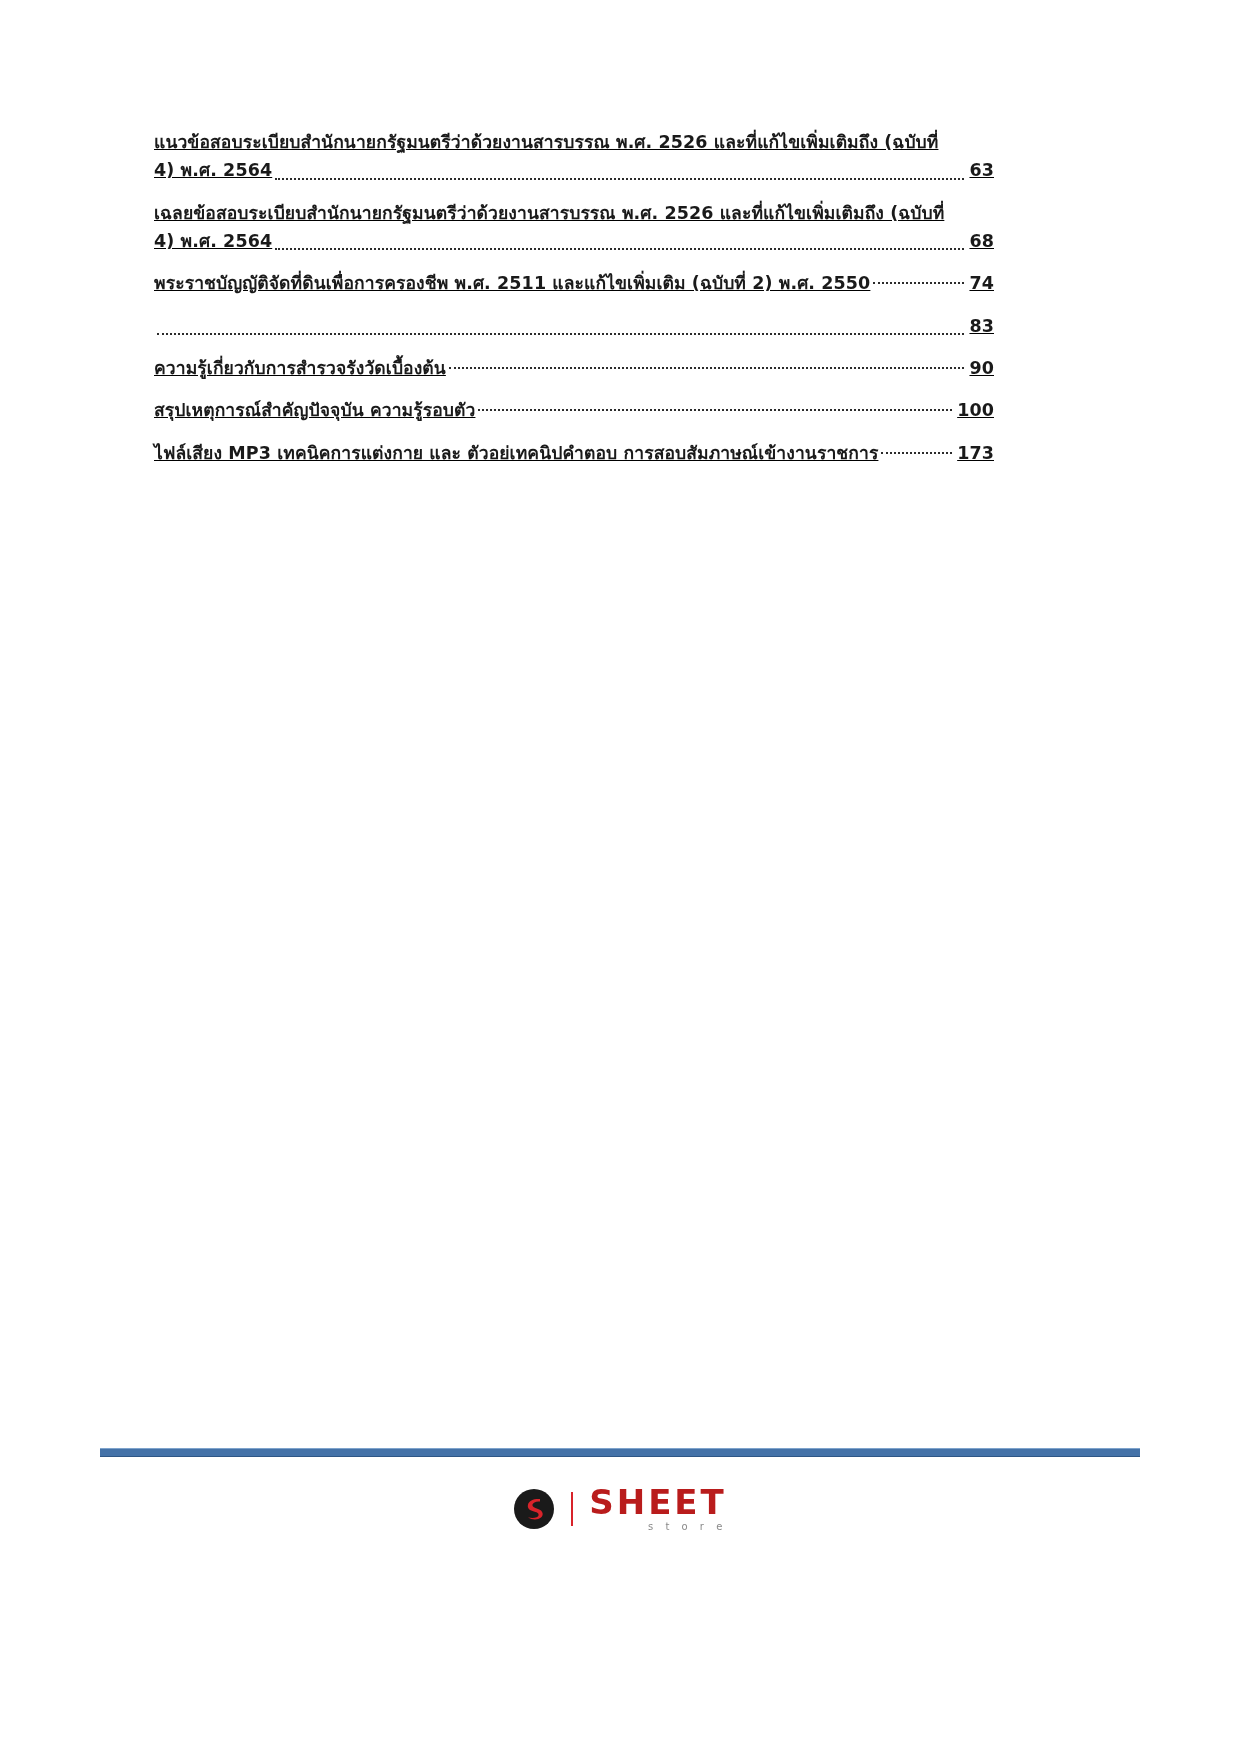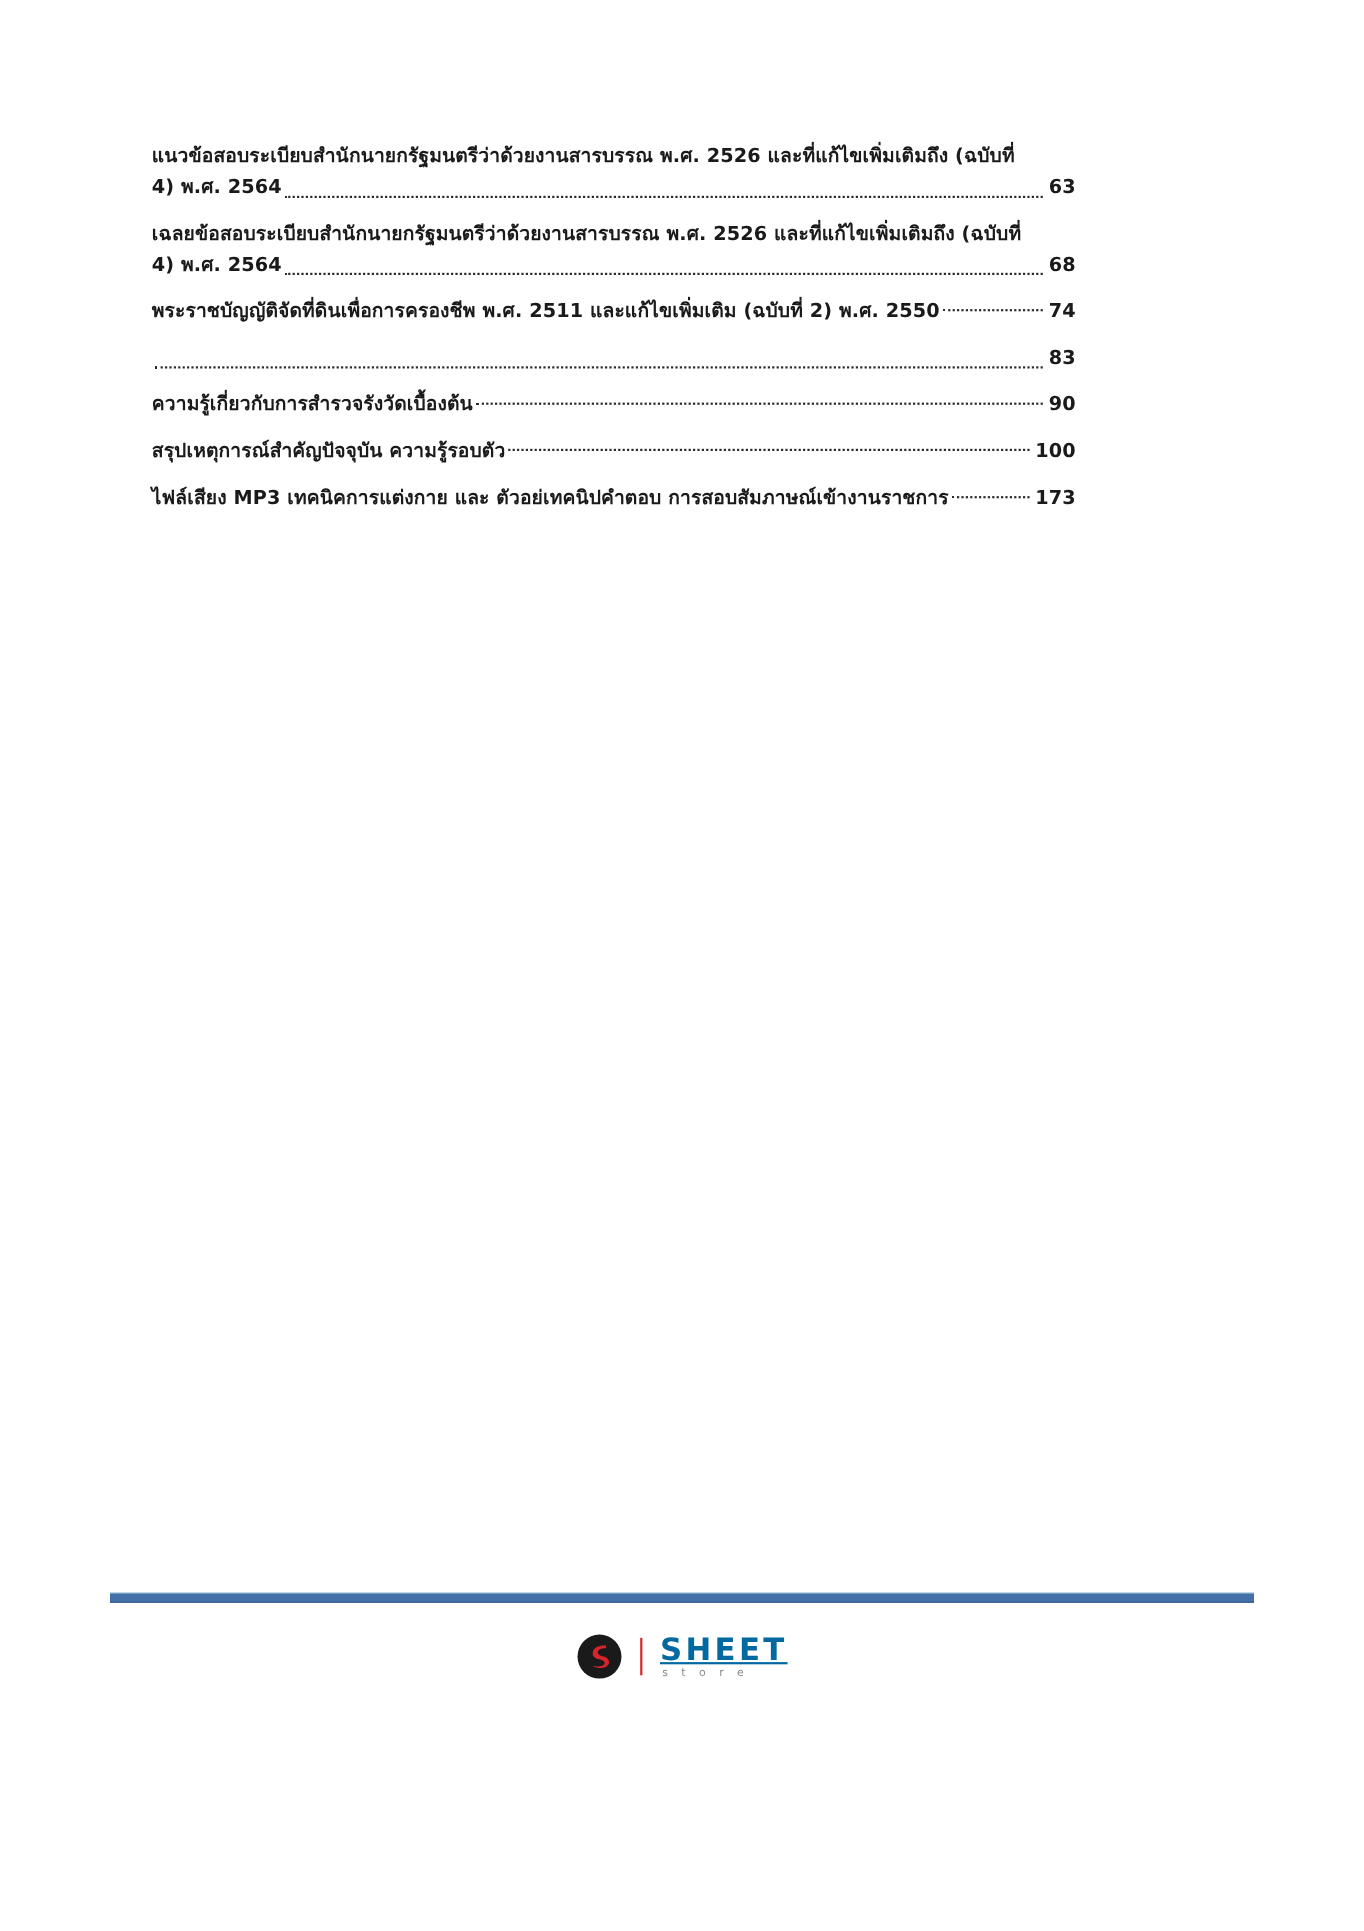--- a/index.html
+++ b/index.html
@@ -11,23 +11,24 @@
     width: 1240px;
     height: 1755px;
     position: relative;
     background: #ffffff;
     font-family: "DejaVu Sans", "Liberation Sans", sans-serif;
     box-sizing: border-box;
     overflow: hidden;
   }
   .toc {
     position: absolute;
-    left: 138px;
+    left: 154px;
     top: 128px;
     width: 840px;
+    text-decoration: underline;
   }
   .toc-entry {
     display: flex;
     align-items: baseline;
     font-size: 17.5px;
     color: #1a1a1a;
     line-height: 1.62;
     margin-bottom: 14px;
     font-weight: 600;
     letter-spacing: 0.1px;
@@ -99,33 +100,33 @@
     height: 34px;
     background: #d8232a;
     margin: 0 4px;
   }
   .logo-text {
     display: flex;
     flex-direction: column;
     line-height: 1;
   }
   .logo-text .main {
-    font-size: 28px;
+    font-size: 34px;
     font-weight: 700;
     letter-spacing: 3px;
-    color: #0369a1;
+    color: #b91c1c;
     font-family: "DejaVu Sans", "Liberation Sans", sans-serif;
-    text-decoration: underline;
   }
   .logo-text .sub {
     font-size: 10px;
     letter-spacing: 4.5px;
     color: #8a8a8a;
     margin-top: 3px;
     padding-left: 2px;
+    text-align: right;
   }
 </style>
 </head>
 <body>
 
 <div class="page">
 
   <div class="toc">
 
     <div class="toc-entry multiline">

